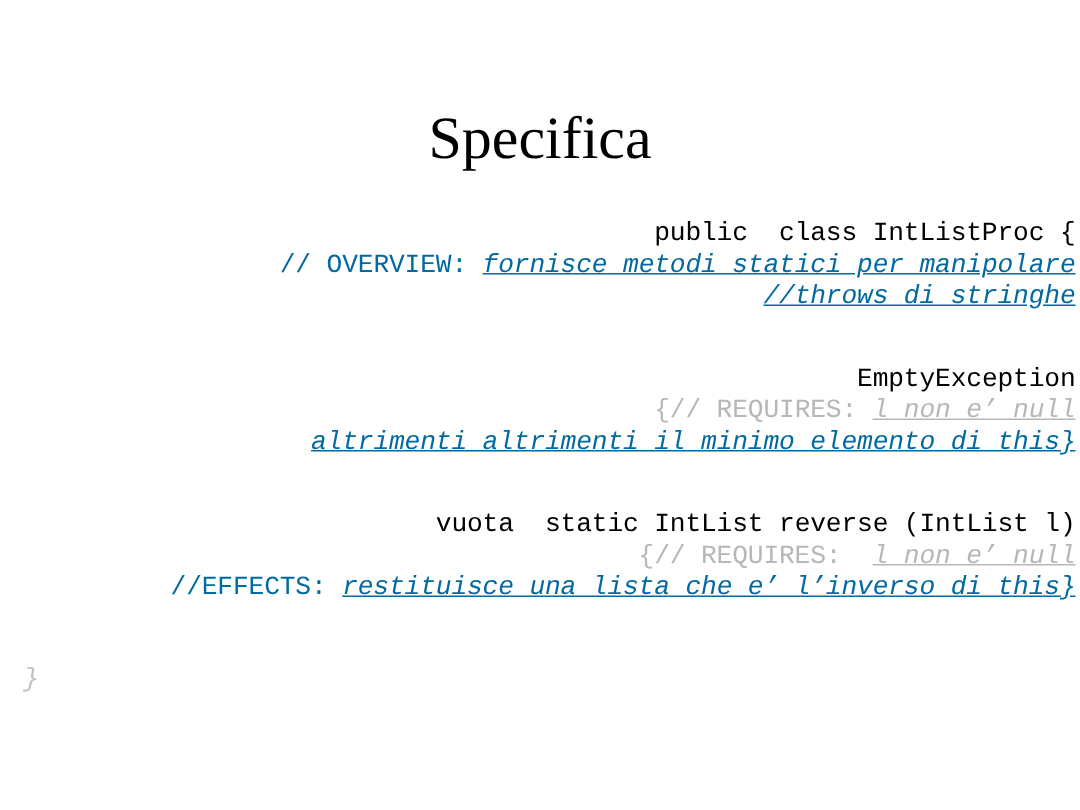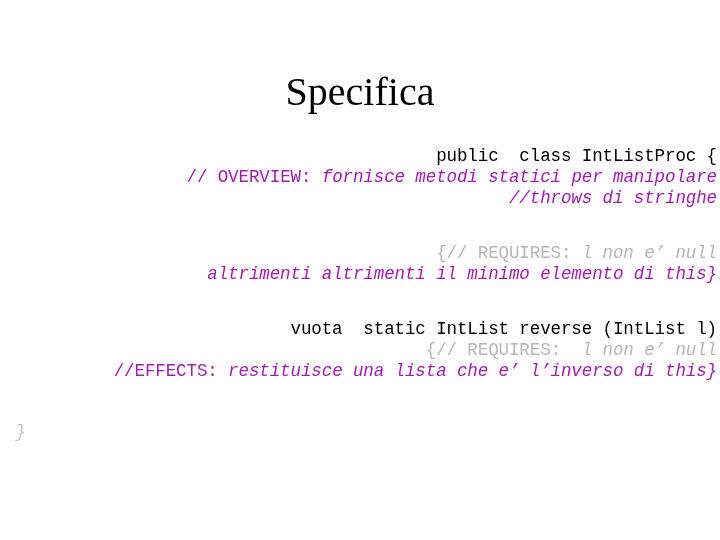--- a/index.html
+++ b/index.html
@@ -60,31 +60,32 @@
     color: #000000;
     font-style: normal;
   }
 
   .code-line.blank {
     color: transparent;
   }
 
   
   .cmt {
-    color: #a21caf;
+    color: #0369a1;
   }
   .cmt-light {
     color: #b7b7b7;
     margin-top: 28px;
   }
   .cmt-upright {
     font-style: normal;
   }
   .cmt-italic {
     font-style: italic;
+    text-decoration: underline;
   }
 
   .closing-brace {
     font-family: "Liberation Mono", "DejaVu Sans Mono", monospace;
     font-size: 17.5px;
     line-height: 21px;
     font-style: italic;
     color: #c2c2c2;
     white-space: pre;
   }
@@ -102,20 +103,21 @@
 
     <div class="code-line sig"><span>public  class IntListProc {</span></div>
 
     <div class="code-line"><span class="cmt cmt-upright"> // OVERVIEW: </span><span class="cmt cmt-italic">fornisce metodi statici per manipolare</span></div>
 
     <div class="code-line"><span class="cmt cmt-italic">//throws di stringhe</span></div>
 
     <div class="code-line blank spacer-md">&nbsp;</div>
 
 
+    <div class="code-line sig"><span>EmptyException</span></div>
 
     <div class="code-line"><span class="cmt-light cmt-upright"> {// REQUIRES: </span><span class="cmt-light cmt-italic">l non e’ null</span></div>
 
 
     <div class="code-line"><span class="cmt cmt-italic">altrimenti altrimenti il minimo elemento di this}</span></div>
 
     <div class="code-line blank spacer-md">&nbsp;</div>
 
     <div class="code-line sig"><span>vuota  static IntList reverse (IntList l)</span></div>
 

